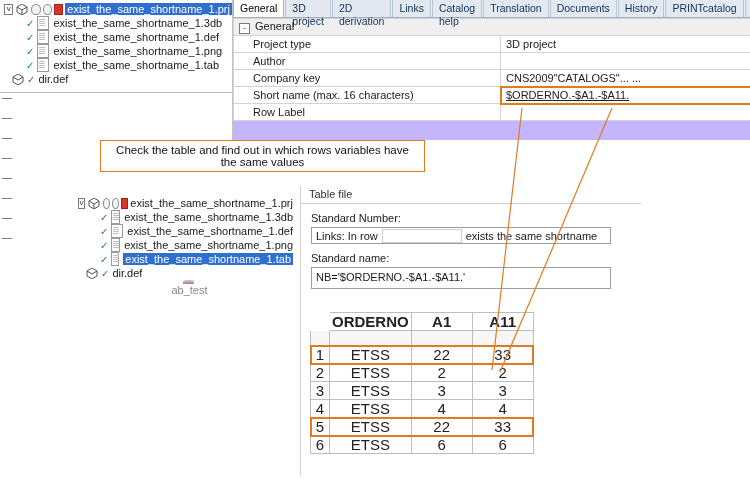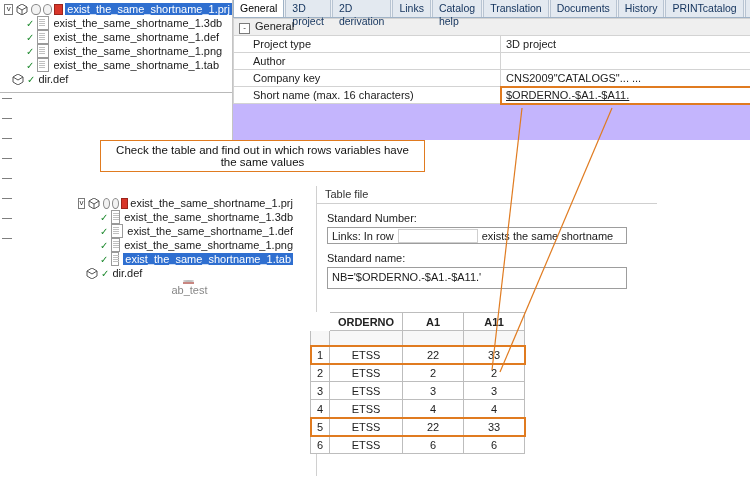--- a/index.html
+++ b/index.html
@@ -71,40 +71,40 @@
     font-size:11.5px;color:#111;text-align:center;padding:0 6px;box-sizing:border-box;
   }
 
   
   #lowTree{
     left:78px;top:196px;width:215px;height:95px;background:#ffffff;
   }
 
   
   #docPanel{
-    left:316px;top:186px;width:340px;height:290px;background:#ffffff;
+    left:300px;top:186px;width:340px;height:290px;background:#ffffff;
     border-left:1px solid #d0d0d0;
   }
   #docPanel .tabline{
     font-size:11px;color:#333;border-bottom:1px solid #cfcfcf;padding:2px 6px 3px 8px;
   }
   .sectlabel{font-size:11px;color:#222;margin:8px 0 3px 10px;}
   .textbox{
     margin-left:10px;width:300px;border:1px solid #9d9d9d;background:#fff;height:17px;
     display:flex;align-items:center;font-size:11px;padding:0 4px;box-sizing:border-box;
   }
   .textbox .gap{display:inline-block;width:78px;border:1px solid #cfcfcf;height:12px;margin:0 4px;background:#fff;}
   .textarea{
     margin-left:10px;width:300px;border:1px solid #9d9d9d;background:#fff;height:22px;
     font-size:11px;padding:3px 4px;box-sizing:border-box;
   }
 
   
   #grid{position:absolute;left:310px;top:312px;}
-  table.datagrid{border-collapse:collapse;font-size:11px;}
+  table.datagrid{border-collapse:collapse;font-size:15px;}
   table.datagrid th,table.datagrid td{
     border:1px solid #bdbdbd;background:#ffffff;text-align:center;
     height:17px;padding:0 2px;color:#222;font-weight:normal;
   }
   table.datagrid th{background:#ffffff;font-weight:bold;}
   td.rowhdr{width:14px;background:#fafafa;font-weight:bold;text-align:center;}
   td.cellORD{width:68px;}
   td.cellA{width:56px;}
   tr.spacer td{height:14px;background:#f7f7f7;}
   .hlrow{outline:2px solid #e07b20;outline-offset:-1px;}
@@ -206,20 +206,24 @@
       <td class="value"></td>
     </tr>
     <tr>
       <td class="label"><span style="padding-left:14px;">Company key</span></td>
       <td class="value">CNS2009"CATALOGS"...  ...</td>
     </tr>
     <tr>
       <td class="label"><span style="padding-left:14px;">Short name (max. 16 characters)</span></td>
       <td class="value hl-field">$ORDERNO.-$A1.-$A11.</td>
     </tr>
+    <tr>
+      <td class="label"><span style="padding-left:14px;">Row Label</span></td>
+      <td class="value"></td>
+    </tr>
   </tbody>
     </table>
 </div>
 
 <div class="abs" id="callout">
   <span>Check the table and find out in which rows variables have the same values</span>
 </div>
 
 <div class="abs" id="lowTree">
   <div class="treerow">

